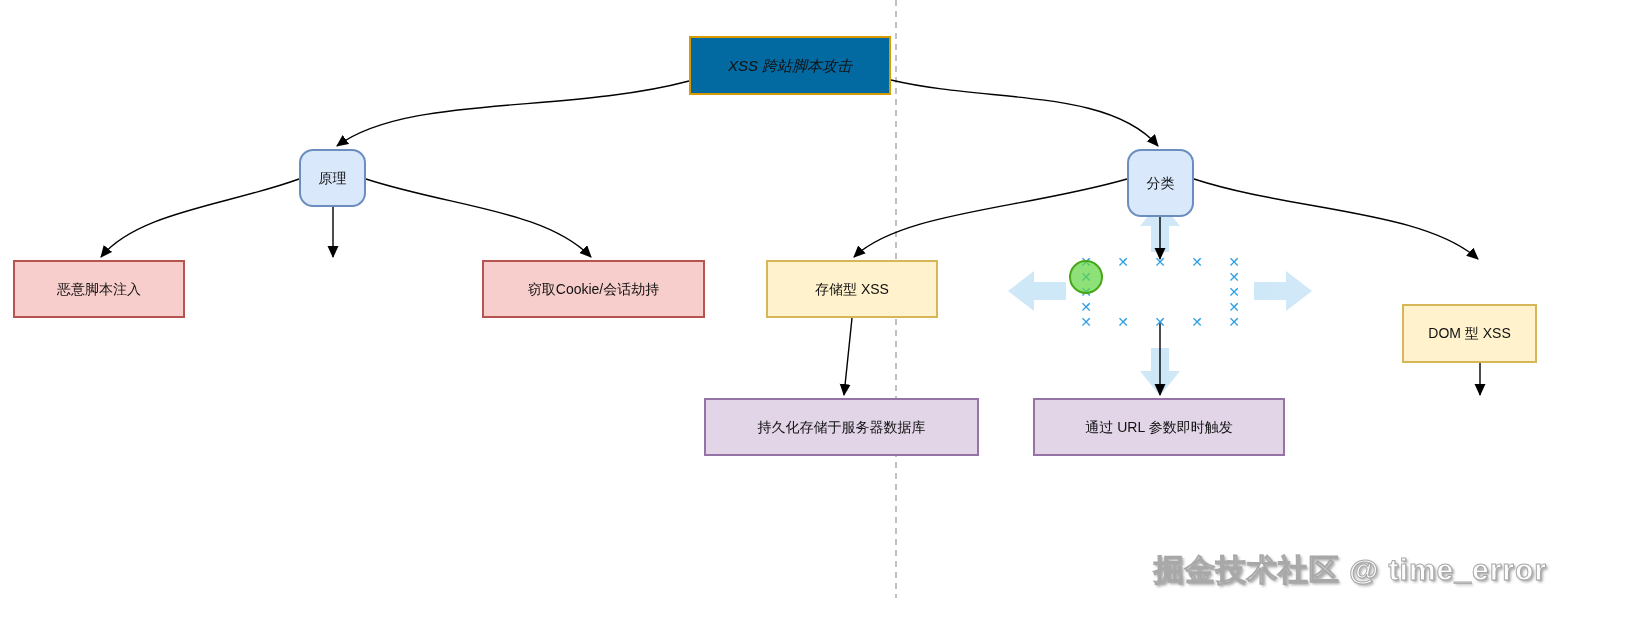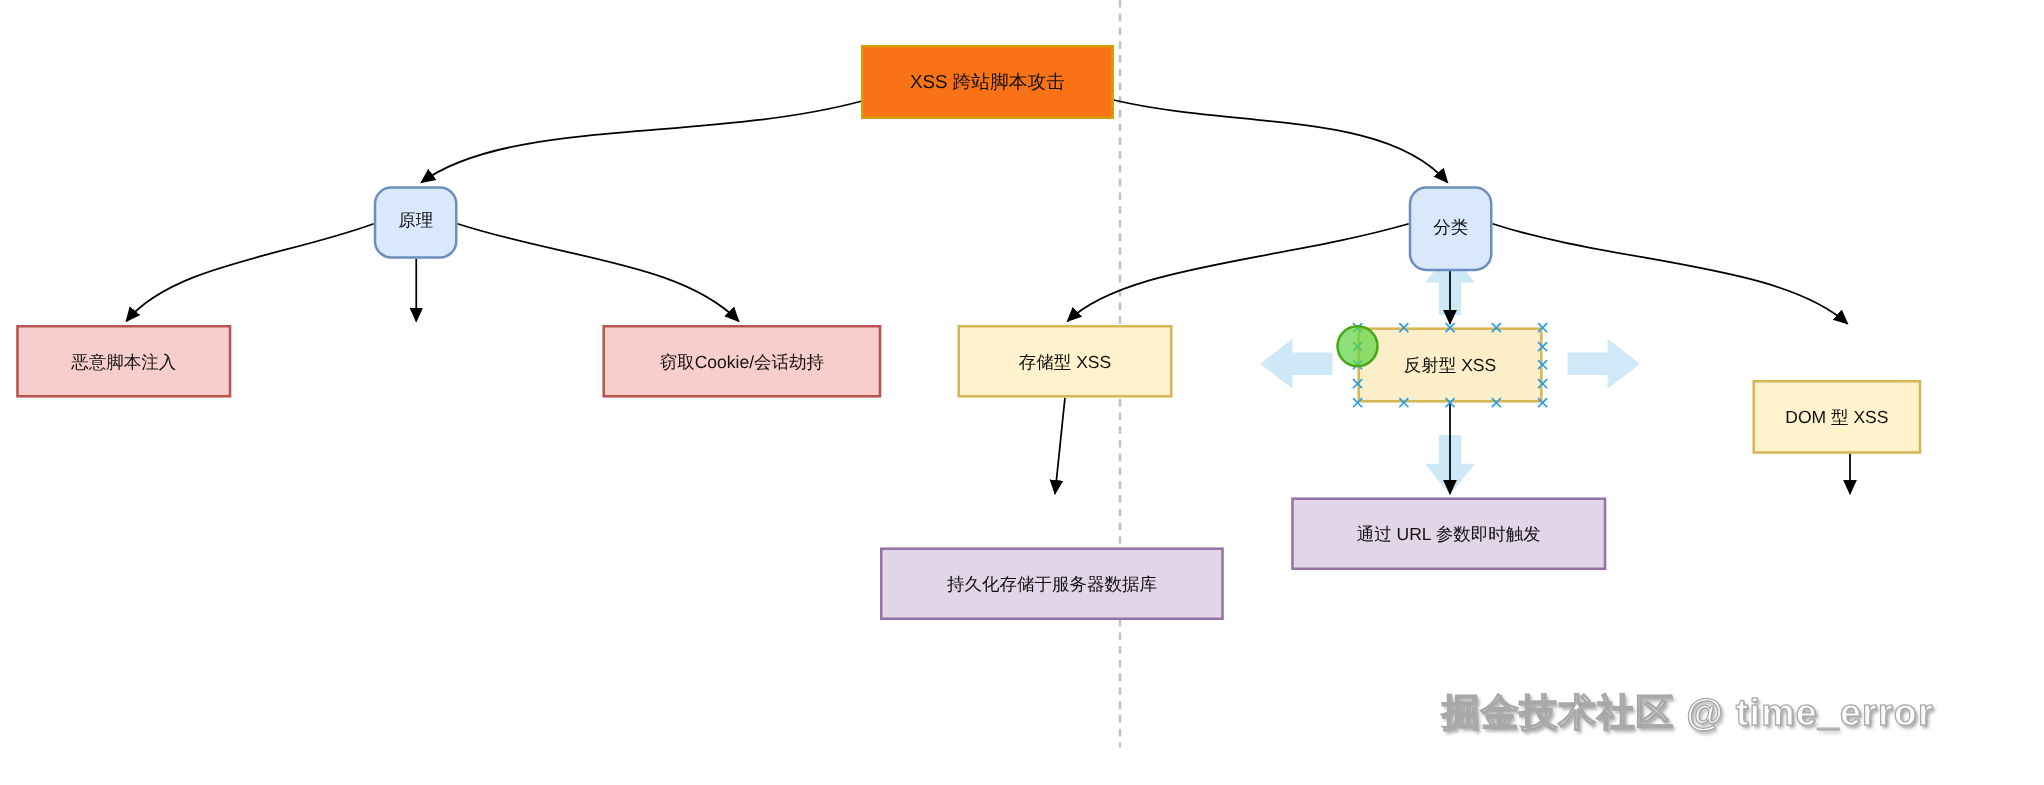--- a/index.html
+++ b/index.html
@@ -2,22 +2,22 @@
 <html><head>
 <meta charset="utf-8">
 <style>
   html,body{margin:0;padding:0;background:#fff;}
   .canvas{position:relative;width:1635px;height:628px;background:#ffffff;overflow:hidden;
           font-family:"Liberation Sans","DejaVu Sans",sans-serif;}
   svg.layer{position:absolute;left:0;top:0;}
   .box{position:absolute;display:flex;align-items:center;justify-content:center;
        box-sizing:border-box;border:2px solid #000;font-size:14px;color:#111;
        text-align:center;line-height:1.3;white-space:nowrap;}
-  .orange{background:#f97316;border-color:#d79b00;font-size:15px;}
-  .blue{background:#dae8fc;border-color:#6c8ebf;border-radius:14px;font-family:Liberation Serif, serif;}
+  .orange{background:#0369a1;border-color:#d79b00;font-size:15px;font-style:italic;}
+  .blue{background:#dae8fc;border-color:#6c8ebf;border-radius:14px;}
   .red{background:#f8cecc;border-color:#b85450;}
   .yellow{background:#fff2cc;border-color:#d6b656;}
   .yellow.selected{background:#fbeec8;}
   .purple{background:#e1d5e7;border-color:#9673a6;}
   .x-handle{position:absolute;width:14px;height:14px;font-size:14px;font-weight:700;
             color:#2e9fe3;line-height:14px;text-align:center;pointer-events:auto;}
   .green-point{position:absolute;width:34px;height:34px;border-radius:50%;
                background:rgba(99,214,68,0.72);border:2px solid #46a717;box-sizing:border-box;}
   .watermark{position:absolute;right:88px;top:550px;font-size:30px;font-weight:700;
              color:#fdfdfd;-webkit-text-stroke:1px #a8a8a8;
@@ -61,24 +61,23 @@
 
   <div class="box orange" style="left:689px;top:36px;width:202px;height:59px;">XSS 跨站脚本攻击</div>
 
   <div class="box blue" style="left:299px;top:149px;width:67px;height:58px;">原理</div>
   <div class="box blue" style="left:1127px;top:149px;width:67px;height:68px;">分类</div>
 
   <div class="box red" style="left:13px;top:260px;width:172px;height:58px;">恶意脚本注入</div>
   <div class="box red" style="left:482px;top:260px;width:223px;height:58px;">窃取Cookie/会话劫持</div>
 
   <div class="box yellow" style="left:766px;top:260px;width:172px;height:58px;">存储型 XSS</div>
-  <div class="box yellow selected" style="left:1086px;top:262px;width:148px;height:60px;">反射型 XSS</div>
   <div class="box yellow" style="left:1402px;top:262px;width:135px;height:59px;margin-top:42px;">DOM 型 XSS</div>
 
-  <div class="box purple" style="left:704px;top:398px;width:275px;height:58px;margin-top:40px;">持久化存储于服务器数据库</div>
+  <div class="box purple" style="left:704px;top:398px;width:275px;height:58px;">持久化存储于服务器数据库</div>
   <div class="box purple" style="left:1033px;top:398px;width:252px;height:58px;">通过 URL 参数即时触发</div>
 
   <div id="selection-overlay">
       <span class="x-handle" style="left: 1079px; top: 255px;">✕</span>
       <span class="x-handle" style="left: 1079px; top: 315px;">✕</span>
       <span class="x-handle" style="left: 1116px; top: 255px;">✕</span>
       <span class="x-handle" style="left: 1116px; top: 315px;">✕</span>
       <span class="x-handle" style="left: 1153px; top: 255px;">✕</span>
       <span class="x-handle" style="left: 1153px; top: 315px;">✕</span>
       <span class="x-handle" style="left: 1190px; top: 255px;">✕</span>

